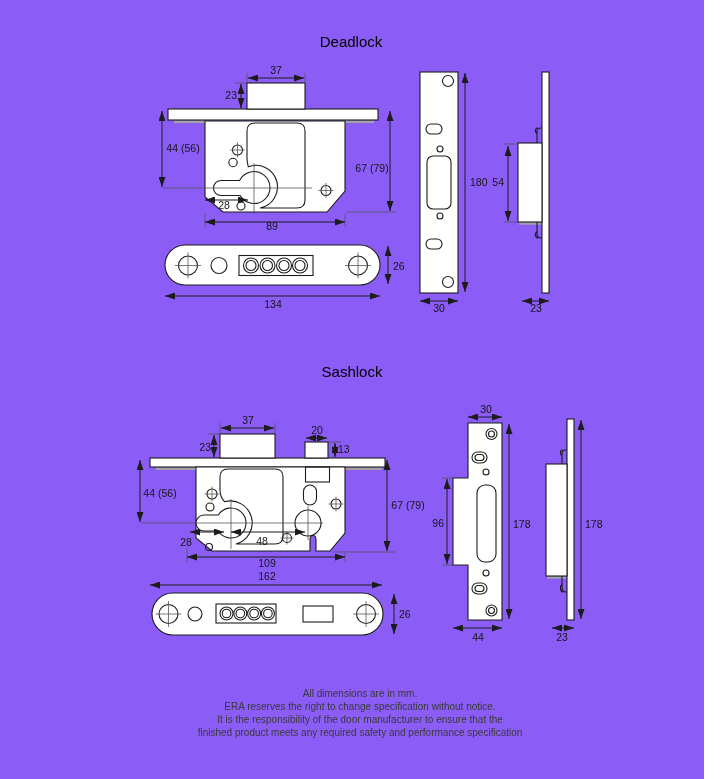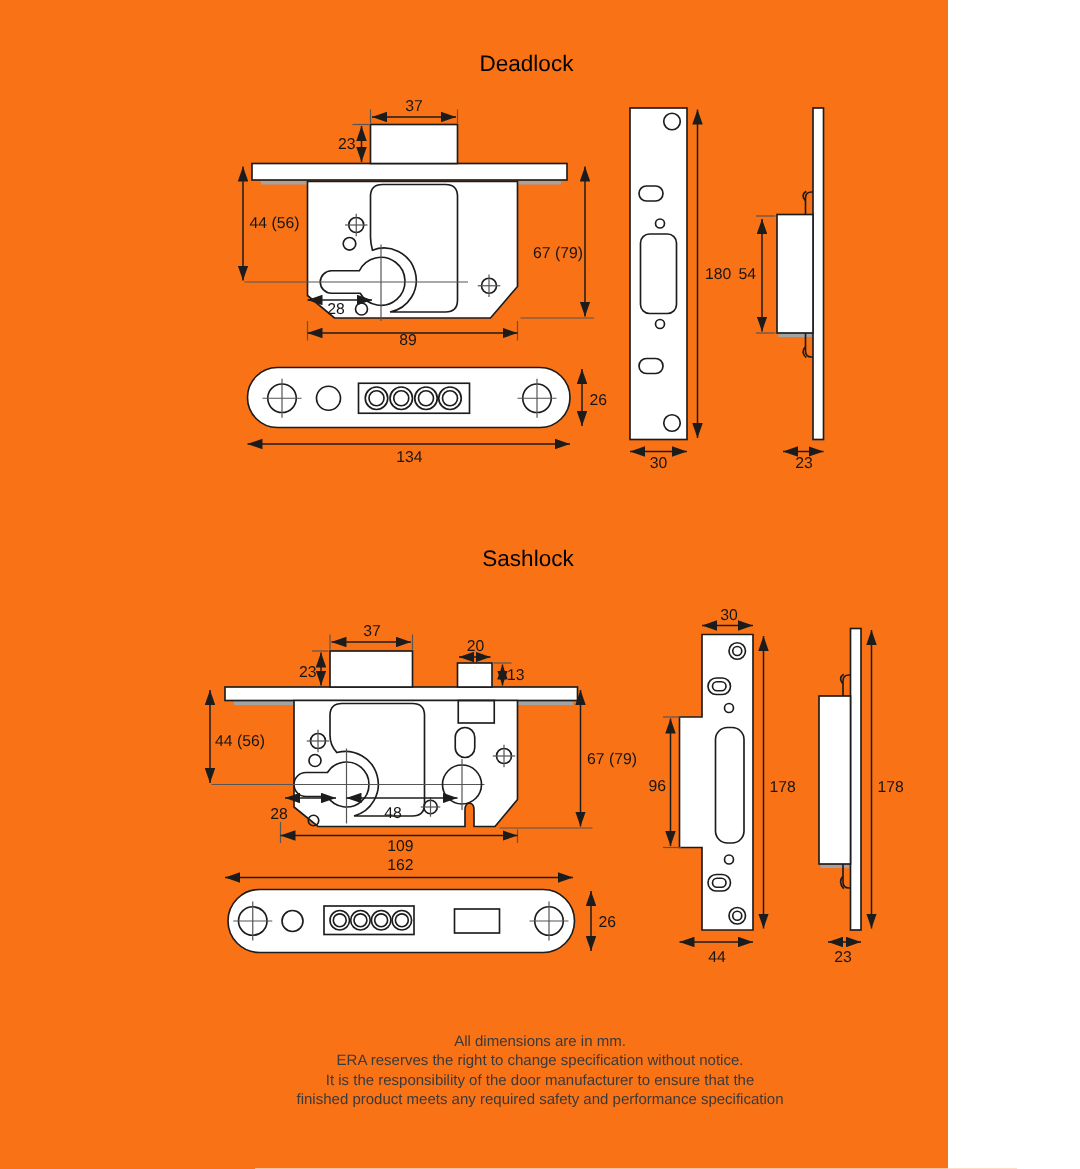--- a/index.html
+++ b/index.html
@@ -1,16 +1,16 @@
 <!DOCTYPE html>
 <html><head>
 <meta charset="utf-8">
 <style>
   html,body{margin:0;padding:0;background:#fff;}
-  .page{position:relative;width:632px;height:779px;background:#f97316;font-family:"Liberation Sans",sans-serif;}
+  .page{position:relative;width:704px;height:779px;background:#8b5cf6;font-family:"Liberation Sans",sans-serif;}
   svg{display:block}
   .ln{fill:none;stroke:#1c1c1c;stroke-width:1.1;}
   .lw{fill:#ffffff;stroke:#1c1c1c;stroke-width:1.1;}
   .thin{stroke:#555;stroke-width:0.8;fill:none;}
   .dim{stroke:#1c1c1c;stroke-width:1;fill:none;marker-start:url(#arw);marker-end:url(#arw);}
   .shadow{stroke:#a3a3a3;stroke-width:2.4;fill:none;}
   .dimtxt{font:10.5px "Liberation Sans",sans-serif;fill:#161616;}
   .title{font:15px "Liberation Sans",sans-serif;fill:#000;}
   .foot{font:10px "Liberation Sans",sans-serif;fill:#3a3a3a;text-anchor:middle;}
   .mid{text-anchor:middle}.end{text-anchor:end}

